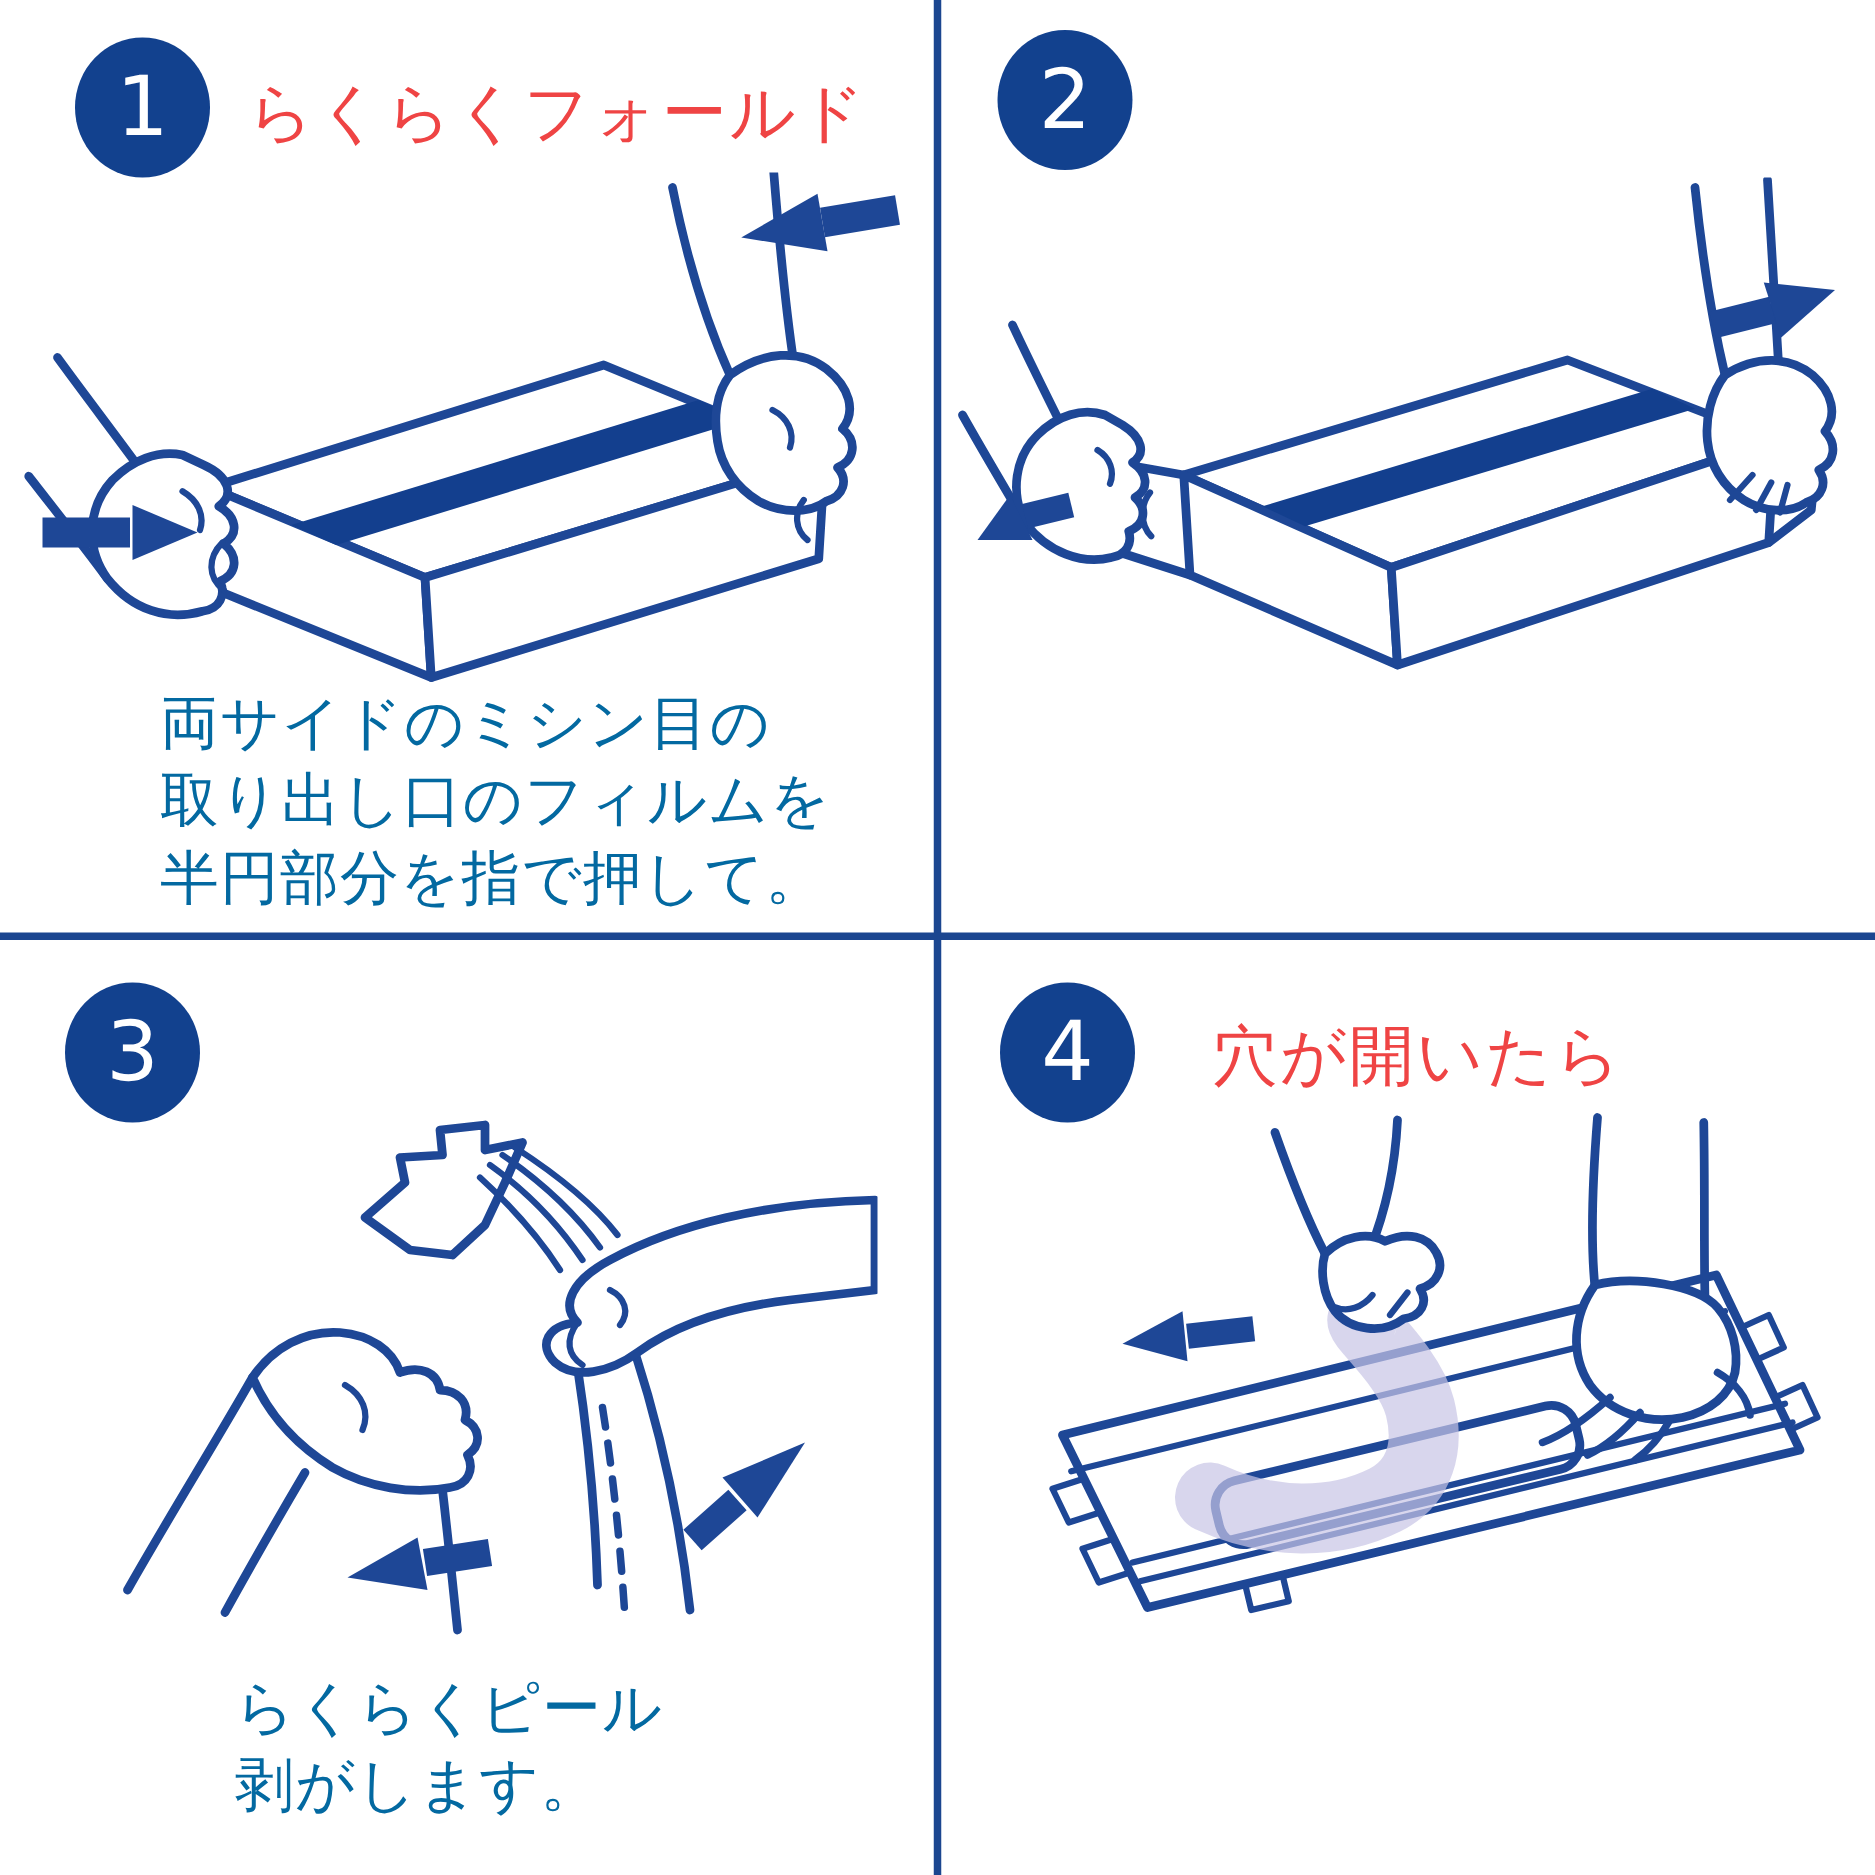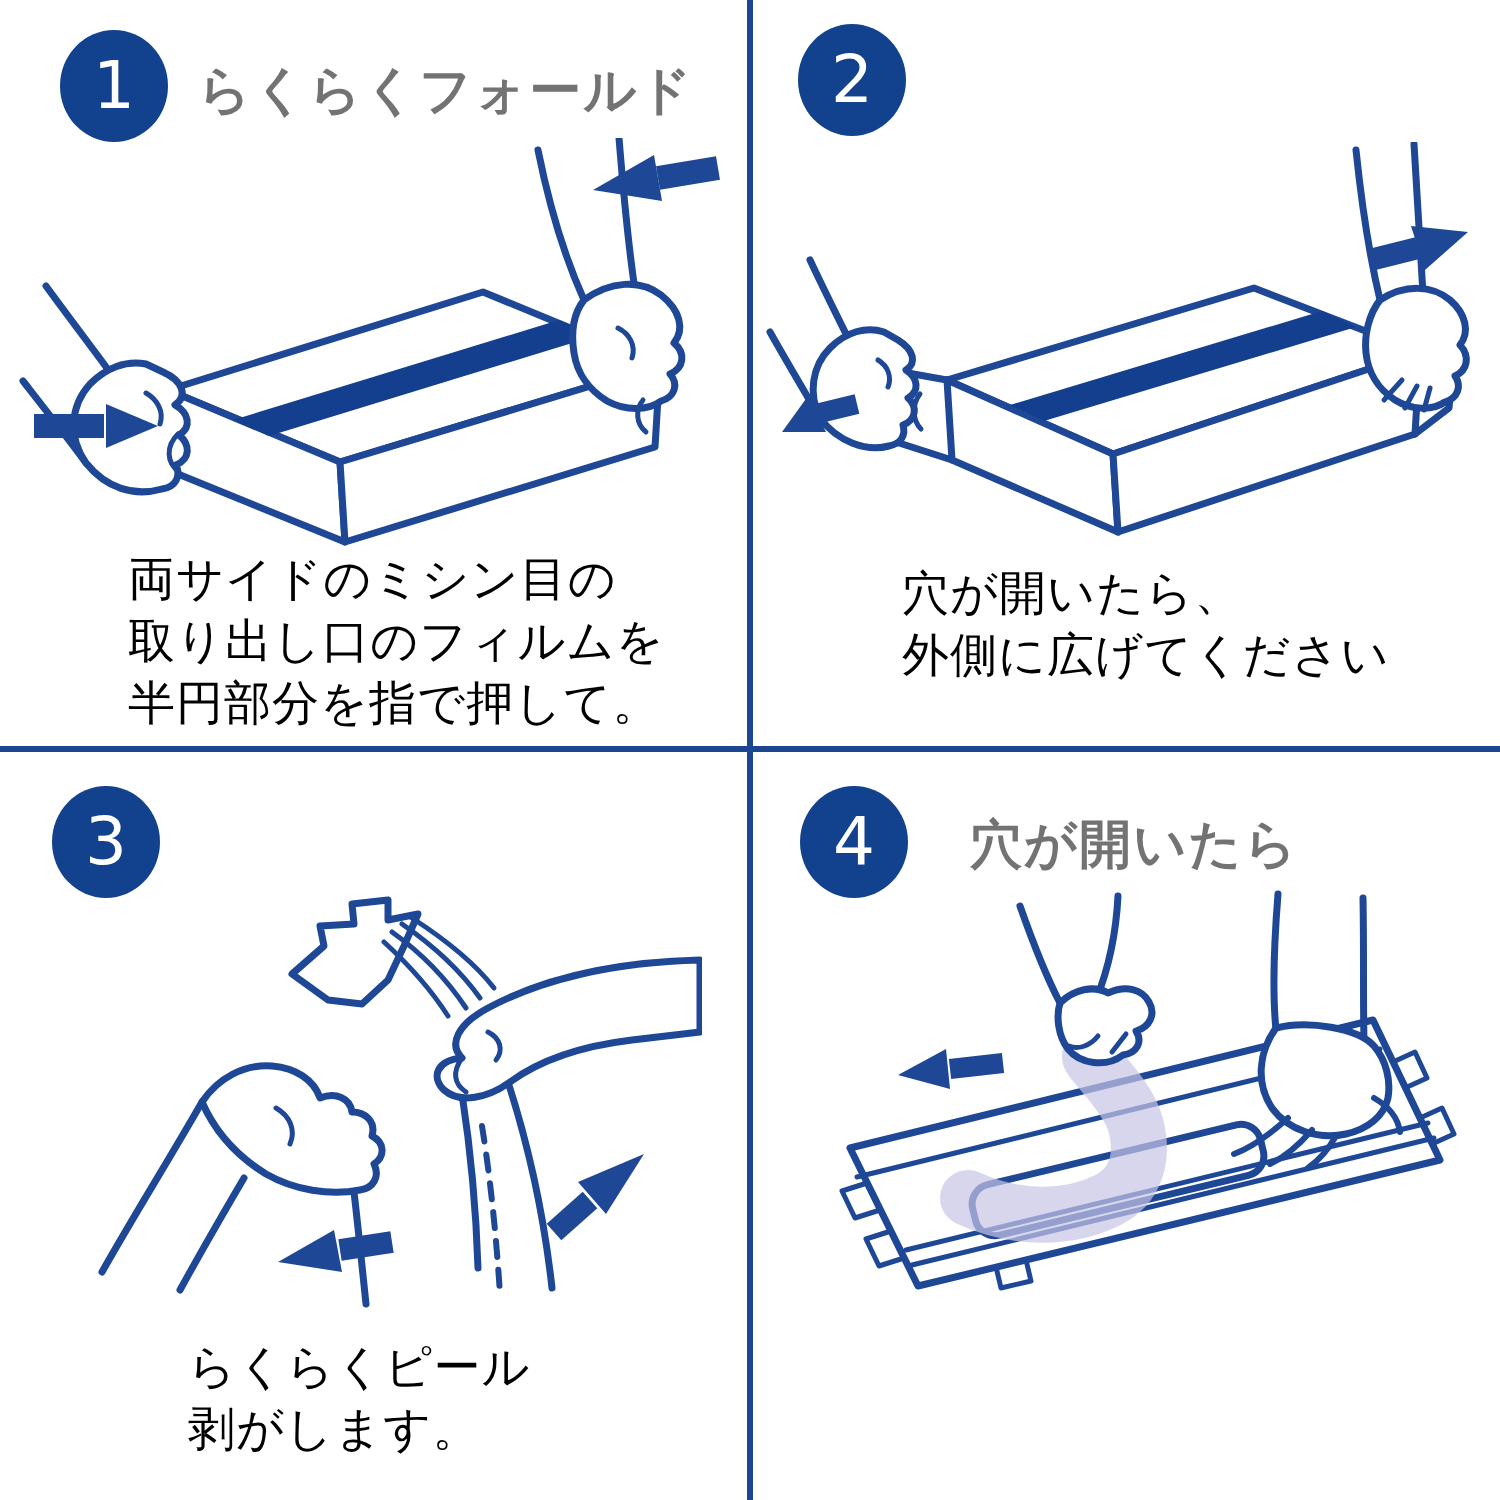--- a/index.html
+++ b/index.html
@@ -14,29 +14,29 @@
     position:absolute;width:108px;height:112px;border-radius:50%;
     background:#12418e;color:#ffffff;display:flex;align-items:center;justify-content:center;
     font-size:66px;line-height:1;
   }
   .badge-1{left:60px;top:30px;}
   .badge-2{left:798px;top:24px;}
   .badge-3{left:52px;top:786px;}
   .badge-4{left:800px;top:786px;}
 
   .title{
-    position:absolute;margin:0;color:#737373;font-size:52px;font-weight:bold;
+    position:absolute;margin:0;color:#ef4444;font-size:52px;font-weight:normal;
     letter-spacing:2px;white-space:nowrap;
   }
   .title-1{left:198px;top:56px;}
   .title-3{left:212px;top:812px;}
   .title-4{left:970px;top:810px;}
 
   .caption{
-    position:absolute;color:#000000;font-size:47px;line-height:62px;
+    position:absolute;color:#0369a1;font-size:47px;line-height:62px;
     letter-spacing:1px;white-space:nowrap;
   }
   .caption-1{left:128px;top:548px;}
   .caption-2{left:902px;top:562px;}
   .caption-3{left:188px;top:1336px;}
   .caption-4{left:886px;top:1330px;}
 
   .illus{position:absolute;}
   .illus-1{left:18px;top:138px;}
   .illus-2{left:762px;top:142px;}
@@ -137,24 +137,20 @@
         <line x1="95" y1="262" x2="58" y2="271" stroke="#1e4796" stroke-width="20"></line>
         <polygon points="46,254 64,290 20,290"></polygon>
       </g>
       <g>
         <line x1="608" y1="118" x2="656" y2="106" stroke="#1e4796" stroke-width="22"></line>
         <polygon points="649,84 663,128 706,90"></polygon>
       </g>
     </g>
   </svg>
 
-  <div class="caption caption-2">
-    <div>穴が開いたら、</div>
-    <div>外側に広げてください</div>
-  </div>
 
   <div class="badge badge-3">
     <span>3</span>
   </div>
 
   <svg class="illus illus-3" width="610" height="430" viewBox="0 0 610 430">
     <g stroke="#1e4796" stroke-width="7" fill="none" stroke-linecap="round" stroke-linejoin="round">
 
       <g>
         <path d="M200,92 L232,64 L228,44 L262,42 L260,22 L296,18 L296,38 L326,32 L312,64 L296,98 L270,122 L236,118 Z" fill="#ffffff"></path>

